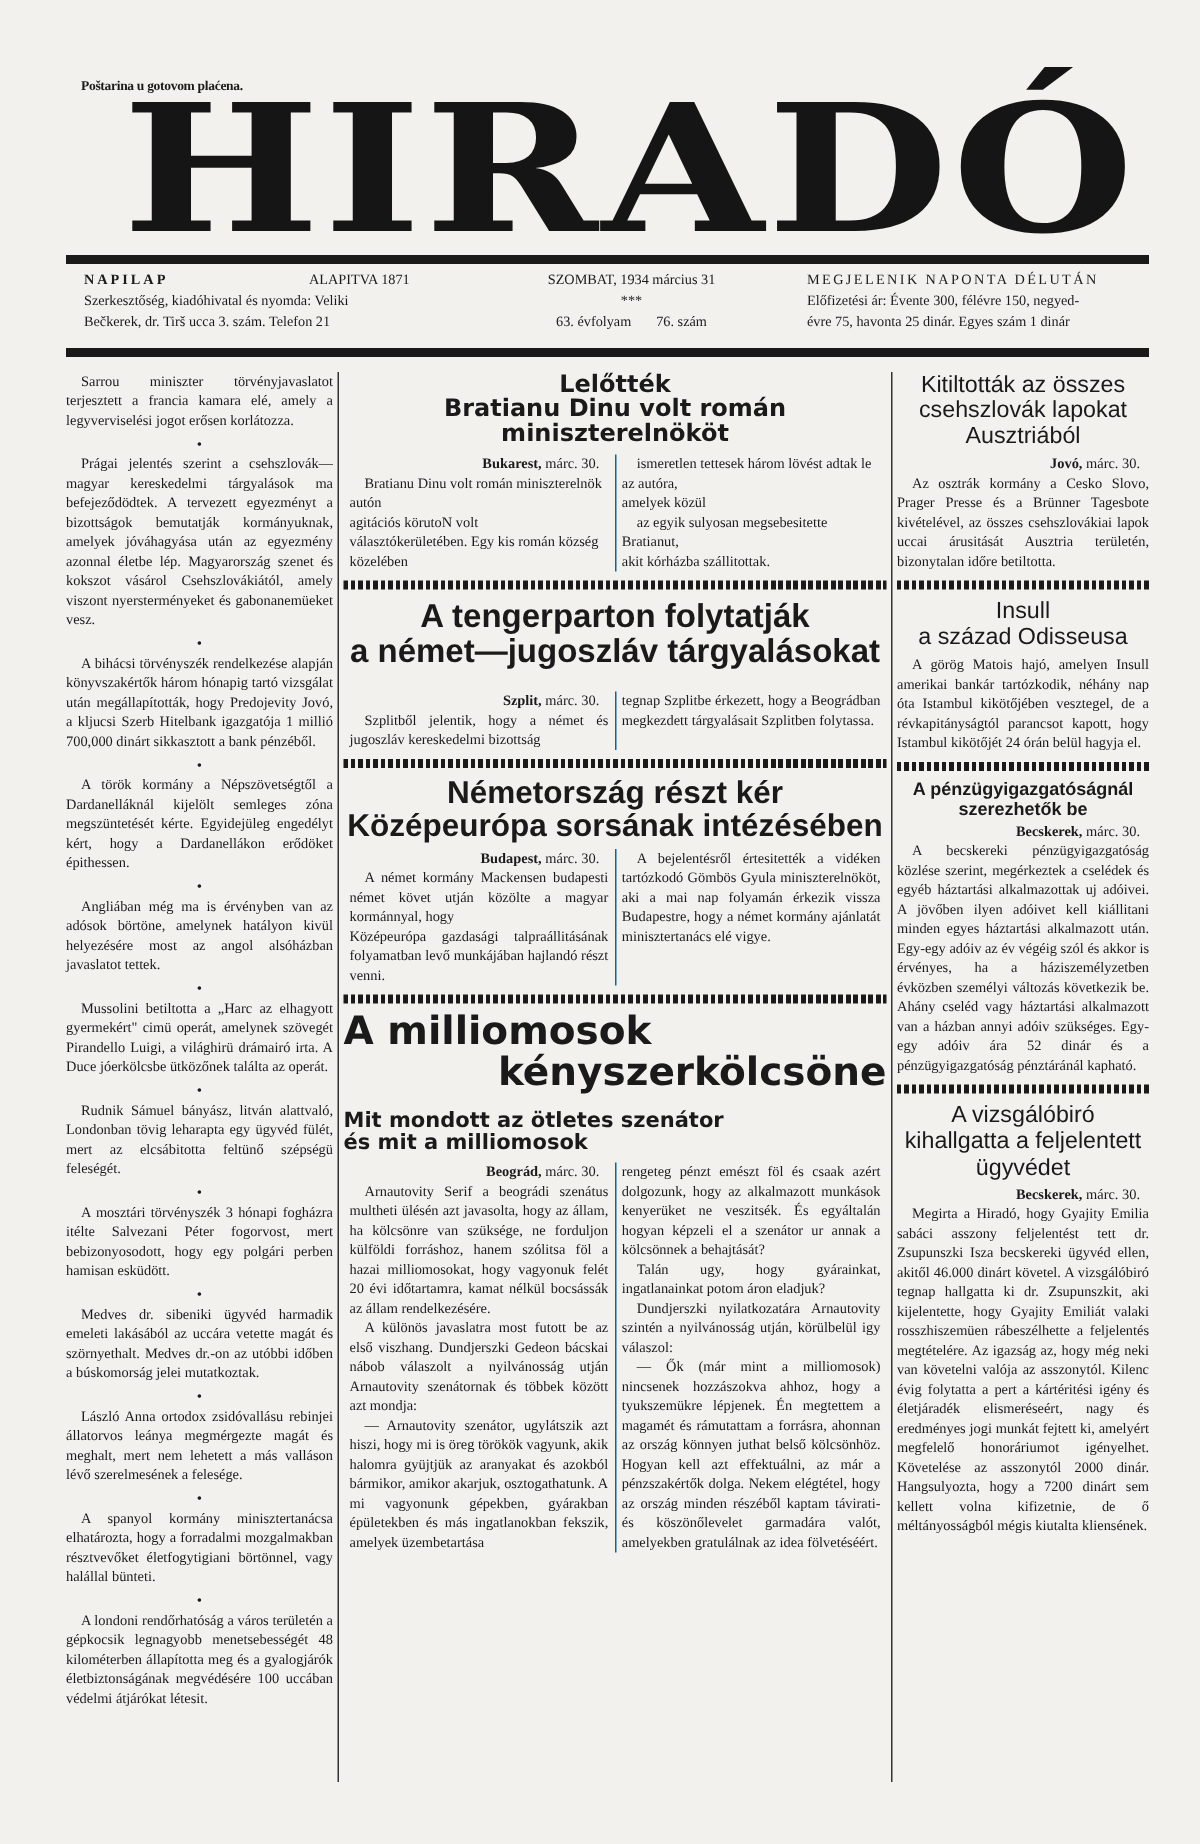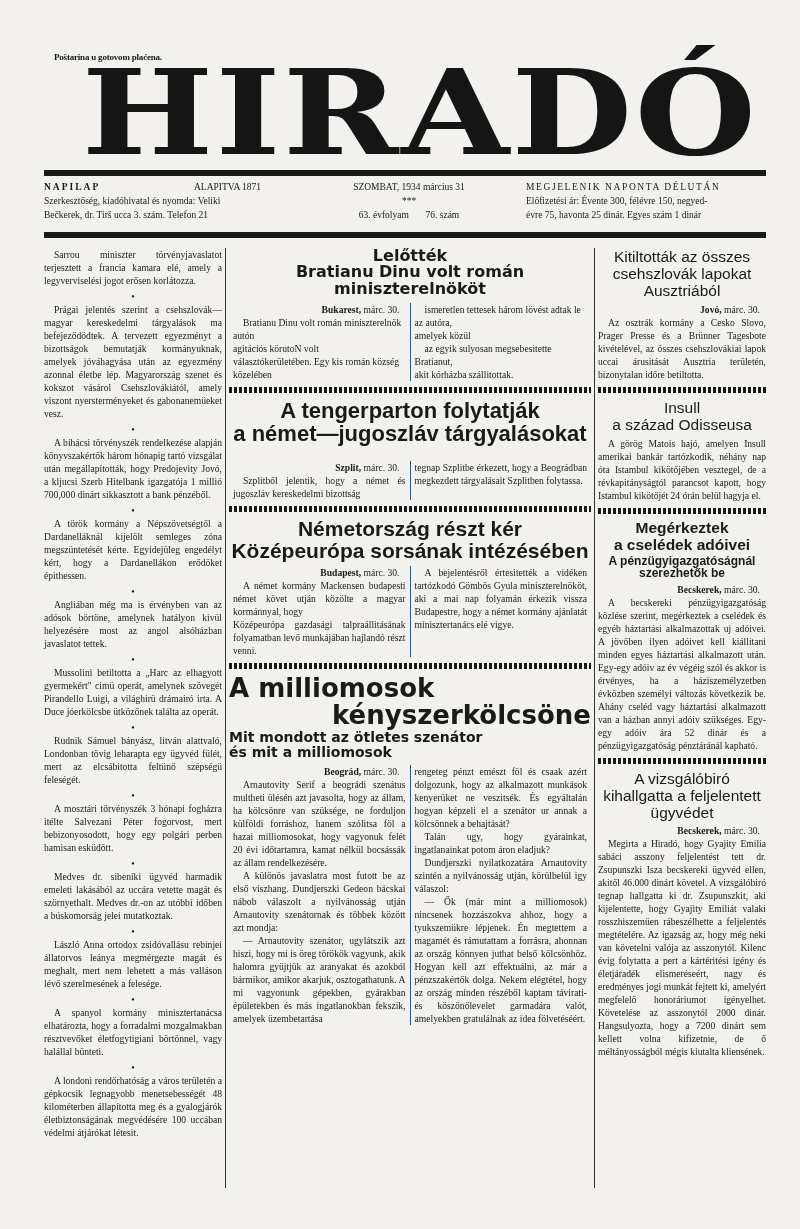--- a/index.html
+++ b/index.html
@@ -11,21 +11,21 @@
   }
   .page { position:absolute; left:40px; top:0; width:726px; }
   .postage { position:absolute; left:14px; top:52px; font-size:9px; font-weight:bold; letter-spacing:-0.2px; }
   .masthead {
     position:absolute; left:60px; top:58px; width:640px; height:110px;
     font-family:"DejaVu Serif", "Liberation Serif", serif; font-weight:bold;
     font-size:118px; line-height:110px; letter-spacing:2px; text-align:center;
     color:#151515; transform:scaleX(1.18); transform-origin:center;
   }
   .rule-thick { position:absolute; left:4px; width:722px; height:6px; background:#1a1a1a; }
-  .infobar { position:absolute; left:4px; top:180px; width:722px; height:52px; font-size:9.5px; font-family:"Liberation Serif", serif; }
+  .infobar { position:absolute; left:16px; top:180px; width:722px; height:52px; font-size:9.5px; font-family:"Liberation Serif", serif; }
   .infobar .col { position:absolute; top:0; }
   .infobar .row { height:14px; line-height:14px; white-space:nowrap; }
   .spaced { letter-spacing:2px; font-weight:bold; }
   .b { font-weight:normal; }
 
   .col-left { position:absolute; left:4px; top:248px; width:178px; font-size:9.6px; line-height:13px; text-align:justify; }
   .col-mid { position:absolute; left:189px; top:248px; width:362px; font-size:9.6px; line-height:13px; }
   .col-right { position:absolute; left:558px; top:248px; width:168px; font-size:9.6px; line-height:13px; text-align:justify; }
   .vrule { position:absolute; top:248px; width:1px; height:940px; background:#333; }
 
@@ -183,21 +183,21 @@
           </div>
       </div>
     </div>
     <div class="sep"></div>
 
     <div>
       <div class="hl-sans" style="font-size:26px;text-align:left">
         <div>A milliomosok</div>
         <div style="text-align:right">kényszerkölcsöne</div>
       </div>
-      <div class="hl-sans" style="font-size:14px;text-align:left;margin-top:2px">
+      <div class="hl-sans" style="font-size:14px;text-align:left;margin-top:12px">
         <div>Mit mondott az ötletes szenátor</div>
         <div>és mit a milliomosok</div>
       </div>
       <div class="twocol" style="margin-top:6px;text-align:justify">
         <div>
           <div class="dateline"><span class="place">Beográd,</span> <span>márc. 30.</span></div>
           <p style="text-indent:10px">Arnautovity Serif a beográdi szenátus multheti ülésén azt javasolta, hogy az állam, ha kölcsönre van szüksége, ne forduljon külföldi forráshoz, hanem szólitsa föl a hazai milliomosokat, hogy vagyonuk felét 20 évi időtartamra, kamat nélkül bocsássák az állam rendelkezésére.</p>
           <p style="text-indent:10px">A különös javaslatra most futott be az első viszhang. Dundjerszki Gedeon bácskai nábob válaszolt a nyilvánosság utján Arnautovity szenátornak és többek között azt mondja:</p>
           <p style="text-indent:10px">— Arnautovity szenátor, ugylátszik azt hiszi, hogy mi is öreg törökök vagyunk, akik halomra gyüjtjük az aranyakat és azokból bármikor, amikor akarjuk, osztogathatunk. A mi vagyonunk gépekben, gyárakban épületekben és más ingatlanokban fekszik, amelyek üzembetartása</p>
         </div>
@@ -226,24 +226,20 @@
     <div>
       <div class="hl-light" style="font-size:15.5px">
         <div>Insull</div>
         <div>a század Odisseusa</div>
       </div>
       <p style="margin:4px 0 0;text-indent:10px">A görög Matois hajó, amelyen Insull amerikai bankár tartózkodik, néhány nap óta Istambul kikötőjében vesztegel, de a révkapitányságtól parancsot kapott, hogy Istambul kikötőjét 24 órán belül hagyja el.</p>
     </div>
     <div class="sep"></div>
 
     <div>
-      <div class="hl-cond" style="font-size:15.5px">
-        <div>Megérkeztek</div>
-        <div>a cselédek adóivei</div>
-      </div>
       <div class="hl-cond" style="font-size:12px;margin-top:2px">
         <div>A pénzügyigazgatóságnál</div>
         <div>szerezhetők be</div>
       </div>
       <div class="dateline" style="margin-top:3px"><span class="place">Becskerek,</span> <span>márc. 30.</span></div>
       <p style="margin:0;text-indent:10px">A becskereki pénzügyigazgatóság közlése szerint, megérkeztek a cselédek és egyéb háztartási alkalmazottak uj adóivei. A jövőben ilyen adóivet kell kiállitani minden egyes háztartási alkalmazott után. Egy-egy adóiv az év végéig szól és akkor is érvényes, ha a háziszemélyzetben évközben személyi változás következik be. Ahány cseléd vagy háztartási alkalmazott van a házban annyi adóiv szükséges. Egy-egy adóiv ára 52 dinár és a pénzügyigazgatóság pénztáránál kapható.</p>
     </div>
     <div class="sep"></div>
 
     <div>

